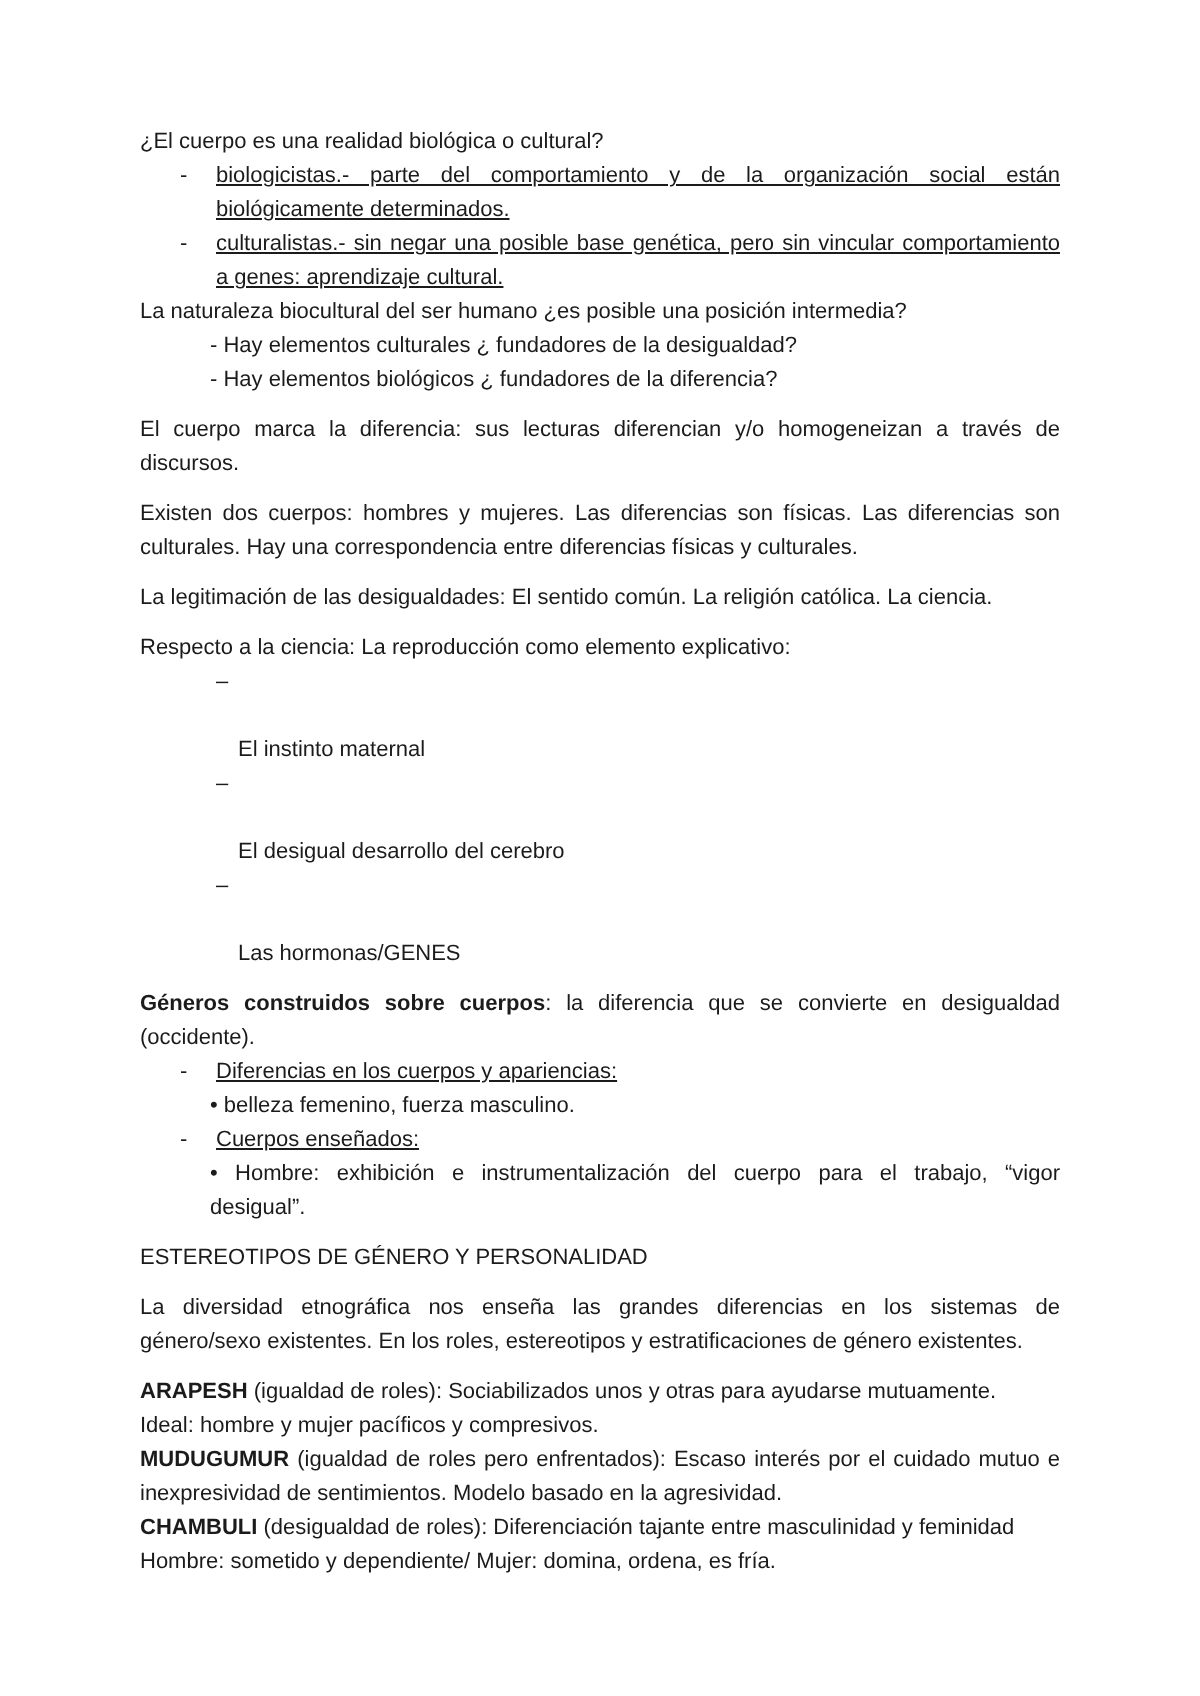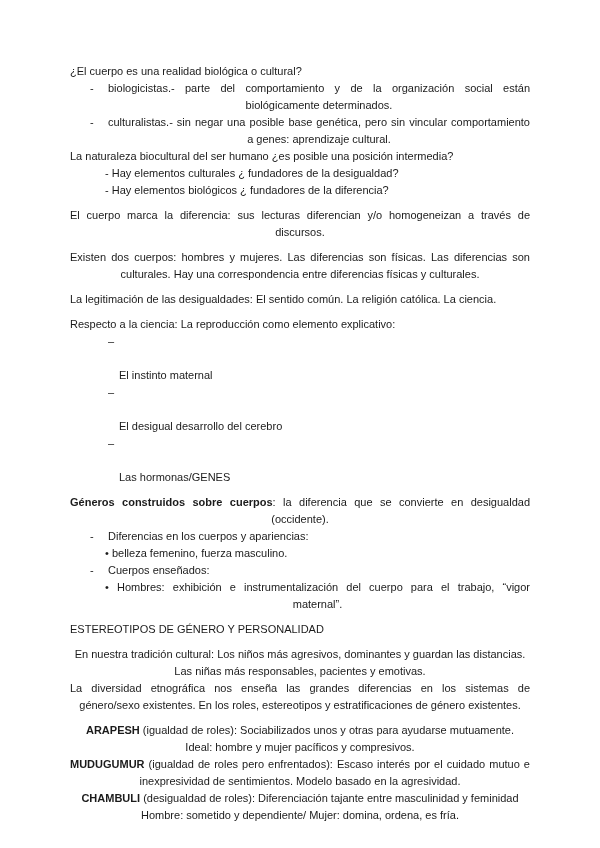--- a/index.html
+++ b/index.html
@@ -16,25 +16,25 @@
   .page {
     box-sizing: border-box;
     width: 600px;
     height: 848px;
     padding: 63px 70px 0 70px;
   }
   .block { margin: 0 0 8px 0; }
   p, .par { margin: 0; }
   
   .jl { display: block; text-align: justify; text-align-last: justify; }
-  .pl { display: block; text-align: center; }
+  .pl { display: block; }
   
   .hang { display: flex; align-items: flex-start; }
   .hang > .marker { flex: 0 0 38px; box-sizing: border-box; padding-left: 20px; }
-  .hang > .content { flex: 1 1 auto; min-width: 0; }
+  .hang > .content { flex: 1 1 auto; min-width: 0; text-decoration: underline; }
   
   .sub { padding-left: 35px; }
   
   .mditem { display: flex; padding-left: 38px; }
   .mditem > .marker { flex: 0 0 11px; }
   .mditem > .content { flex: 1 1 auto; min-width: 0; margin-top: 34px; }
   .heading { font-weight: normal; }
   b { font-weight: bold; margin-top: 44px; }
 </style>
 </head>
@@ -106,34 +106,30 @@
       <span class="marker">-</span>
       <div class="content">Diferencias en los cuerpos y apariencias:</div>
     </div>
     <p class="par sub">• belleza femenino, fuerza masculino.</p>
 
     <div class="hang">
       <span class="marker">-</span>
       <div class="content">Cuerpos enseñados:</div>
     </div>
     <div class="par sub">
-      <span class="jl">• Hombres: exhibición e instrumentalización del cuerpo para el trabajo, “vigor</span>
-      <span class="pl">maternal”.</span>
+      <span class="jl">• Hombre: exhibición e instrumentalización del cuerpo para el trabajo, “vigor</span>
+      <span class="pl">desigual”.</span>
     </div>
   </div>
 
   <div class="block">
     <p class="par heading">ESTEREOTIPOS DE GÉNERO Y PERSONALIDAD</p>
   </div>
 
   <div class="block">
-    <div class="par">
-      <span class="pl">En nuestra tradición cultural: Los niños más agresivos, dominantes y guardan las distancias.</span>
-      <span class="pl">Las niñas  más responsables, pacientes y emotivas.</span>
-    </div>
     <div class="par">
       <span class="jl">La diversidad etnográfica nos enseña las grandes diferencias en los sistemas de</span>
       <span class="pl">género/sexo existentes. En los roles, estereotipos y estratificaciones de género existentes.</span>
     </div>
   </div>
 
   <div class="block">
     <div class="par">
       <span class="pl"><b>ARAPESH</b><span> (igualdad de roles): Sociabilizados unos y otras para ayudarse mutuamente.</span></span>
       <span class="pl">Ideal: hombre  y mujer  pacíficos y compresivos.</span>

